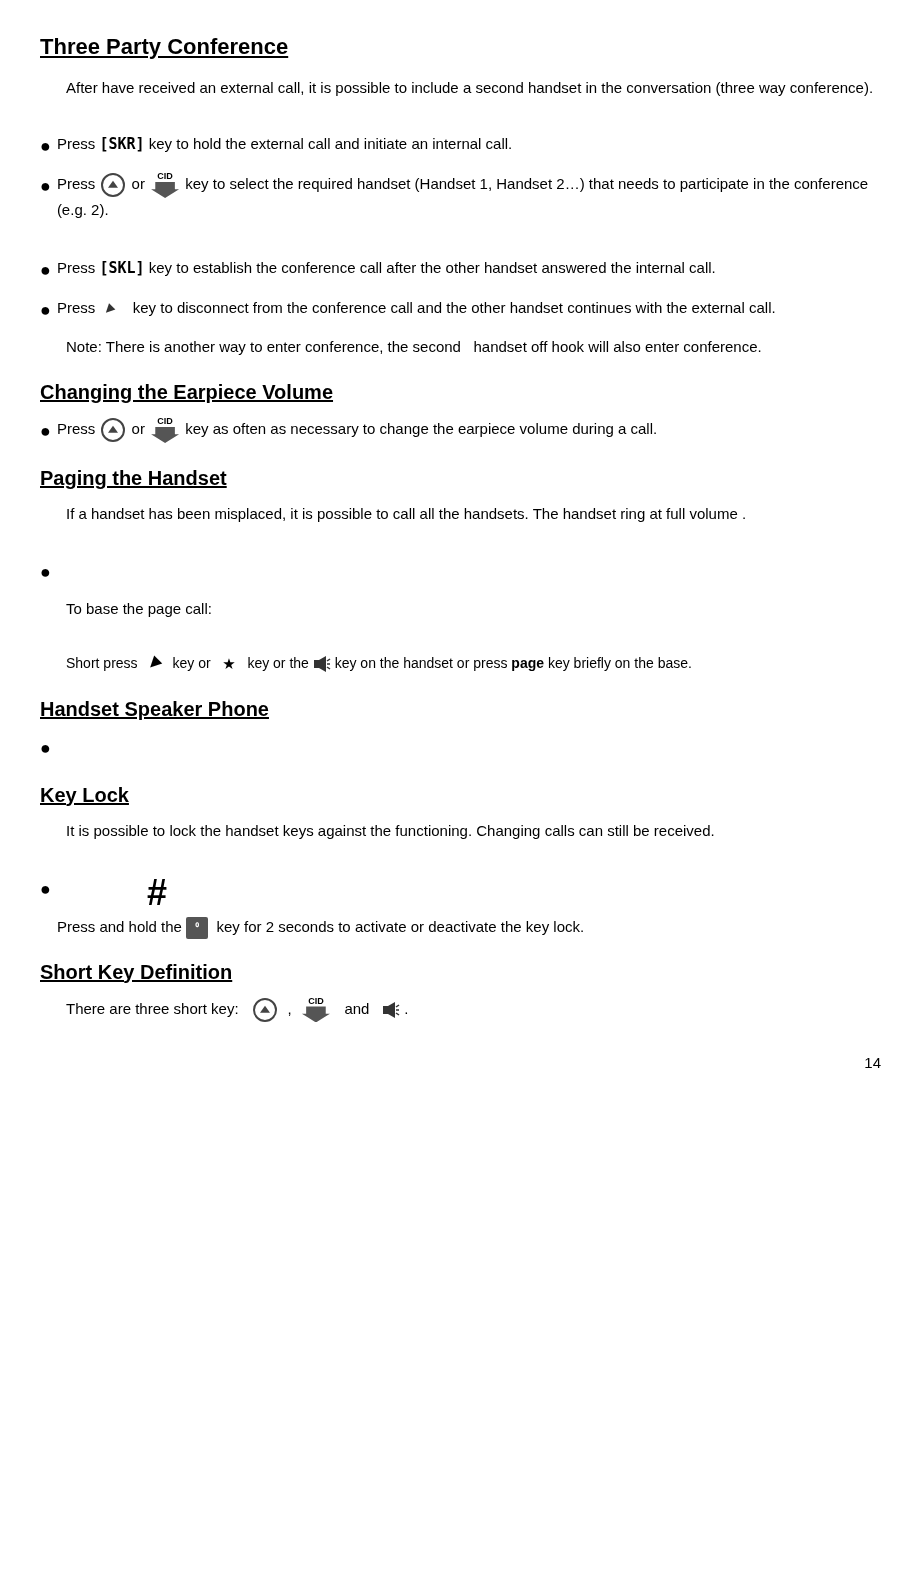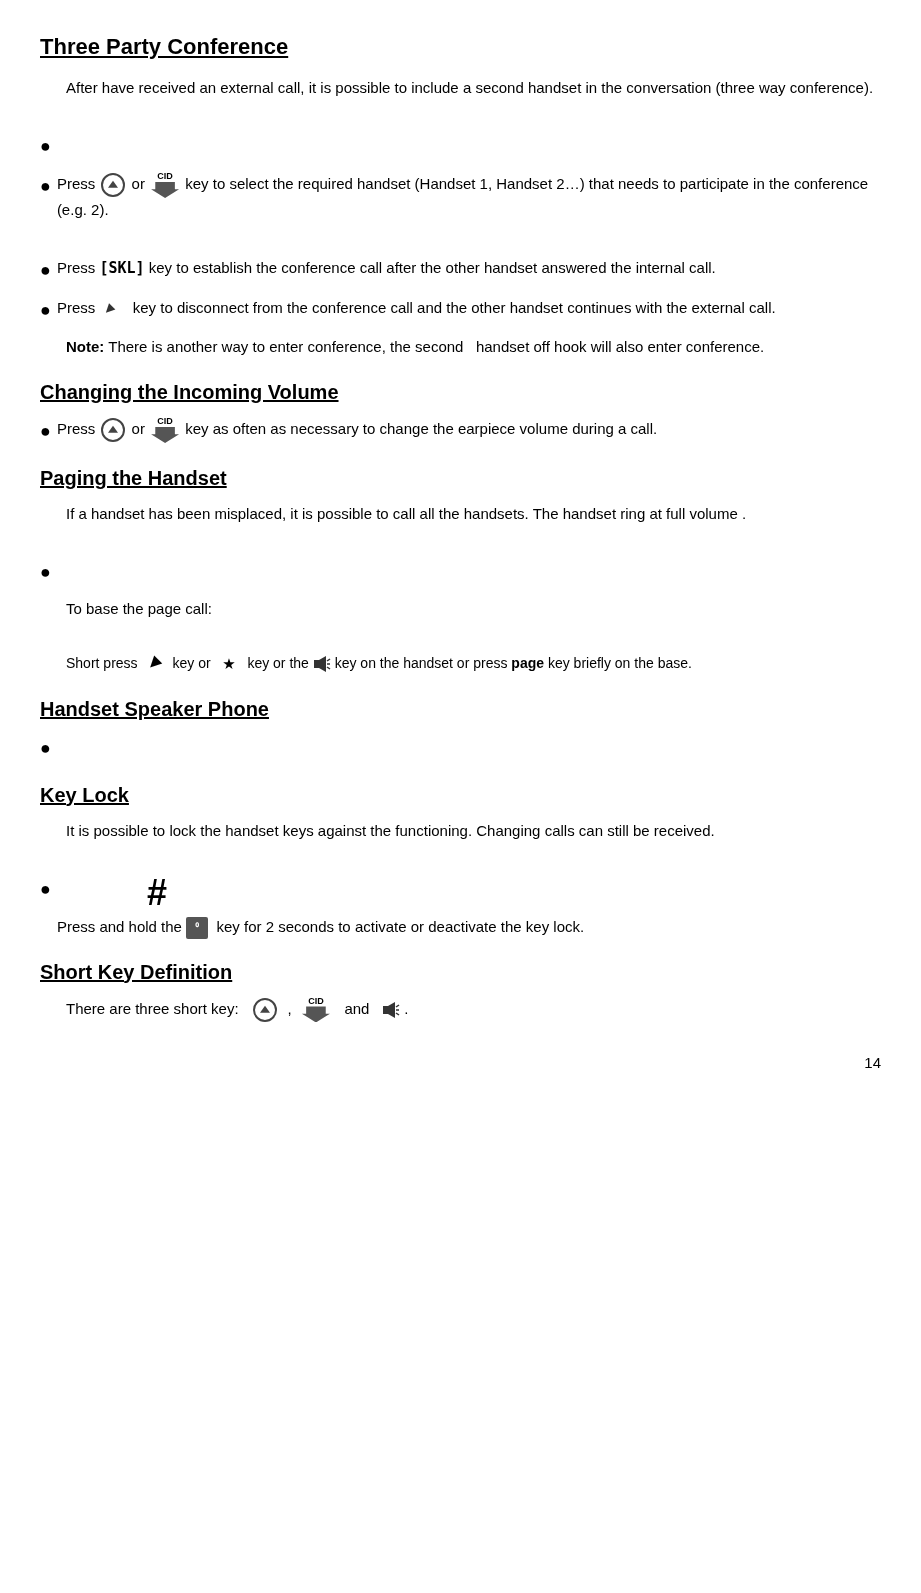--- a/index.html
+++ b/index.html
@@ -38,21 +38,21 @@
     .bullet {
       font-size: 18px;
       margin-top: 1px;
       flex-shrink: 0;
     }
     .bullet-content {
       flex: 1;
       line-height: 1.6;
     }
     .note-bold {
-      font-weight: bold;
+      font-weight: normal;
     }
     .page-number {
       text-align: right;
       margin-top: 30px;
       font-size: 15px;
     }
     
     .cid-inline {
       display: inline-block;
       vertical-align: middle;
@@ -126,20 +126,23 @@
 
 <h1>Three Party Conference</h1>
 
 <p>After have received an external call, it is possible to include a second handset in the conversation (three way conference).</p>
 
 <br>
 
 
 <div class="bullet-item">
   <span class="bullet">●</span>
+  <span class="bullet-content">
+    Press <span class="skr-key">[SKR]</span> key to hold the external call and initiate an internal call.
+  </span>
 </div>
 
 <div class="bullet-item">
   <span class="bullet">●</span>
   <span class="bullet-content">
     Press 
     <span class="up-circle"></span>
     or 
     <span class="cid-inline">
       <span class="cid-top">CID</span>
@@ -164,21 +167,21 @@
     Press 
     <span class="end-call-icon">►</span>
     &nbsp; key to disconnect from the conference call and the other handset continues with the external call.
   </span>
 </div>
 
 <p>
   <span class="note-bold">Note:</span> There is another way to enter conference, the second &nbsp; handset off hook will also enter conference.
 </p>
 
-<h2>Changing the Incoming Volume</h2>
+<h2>Changing the Earpiece Volume</h2>
 
 <div class="bullet-item">
   <span class="bullet">●</span>
   <span class="bullet-content">
     Press 
     <span class="up-circle"></span>
     or 
     <span class="cid-inline">
       <span class="cid-top">CID</span>
       <span class="cid-btn"></span>

